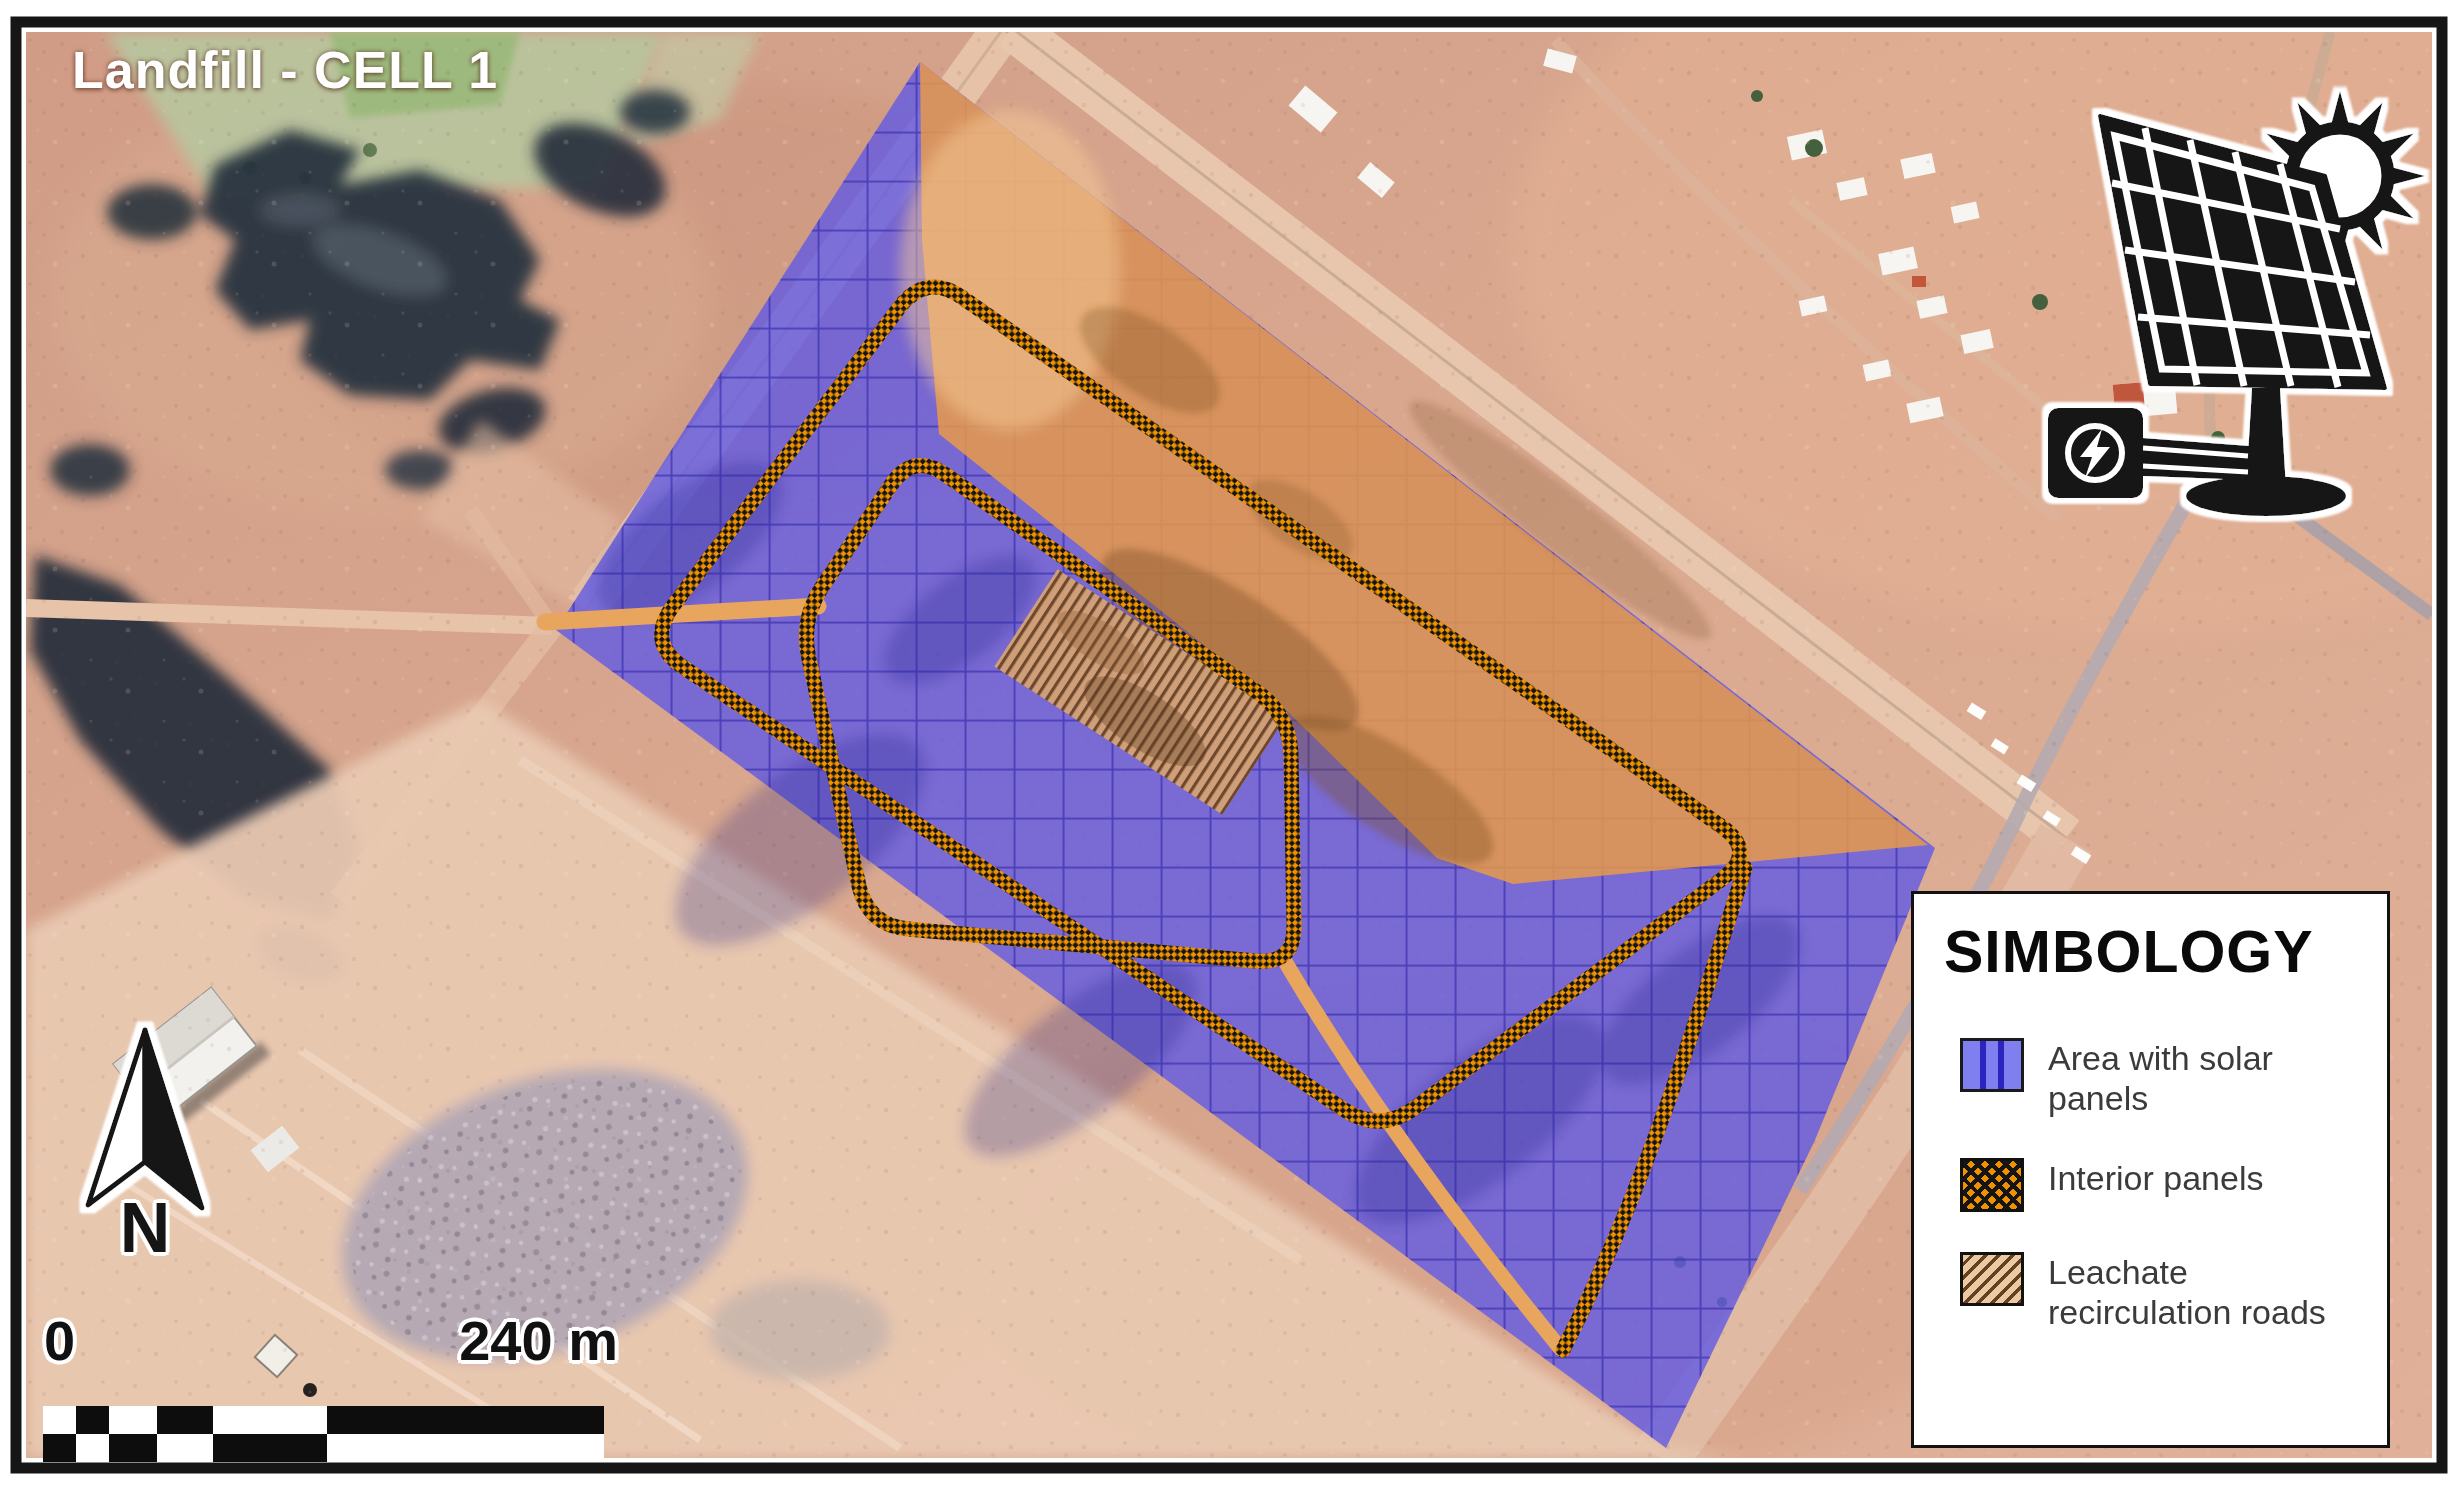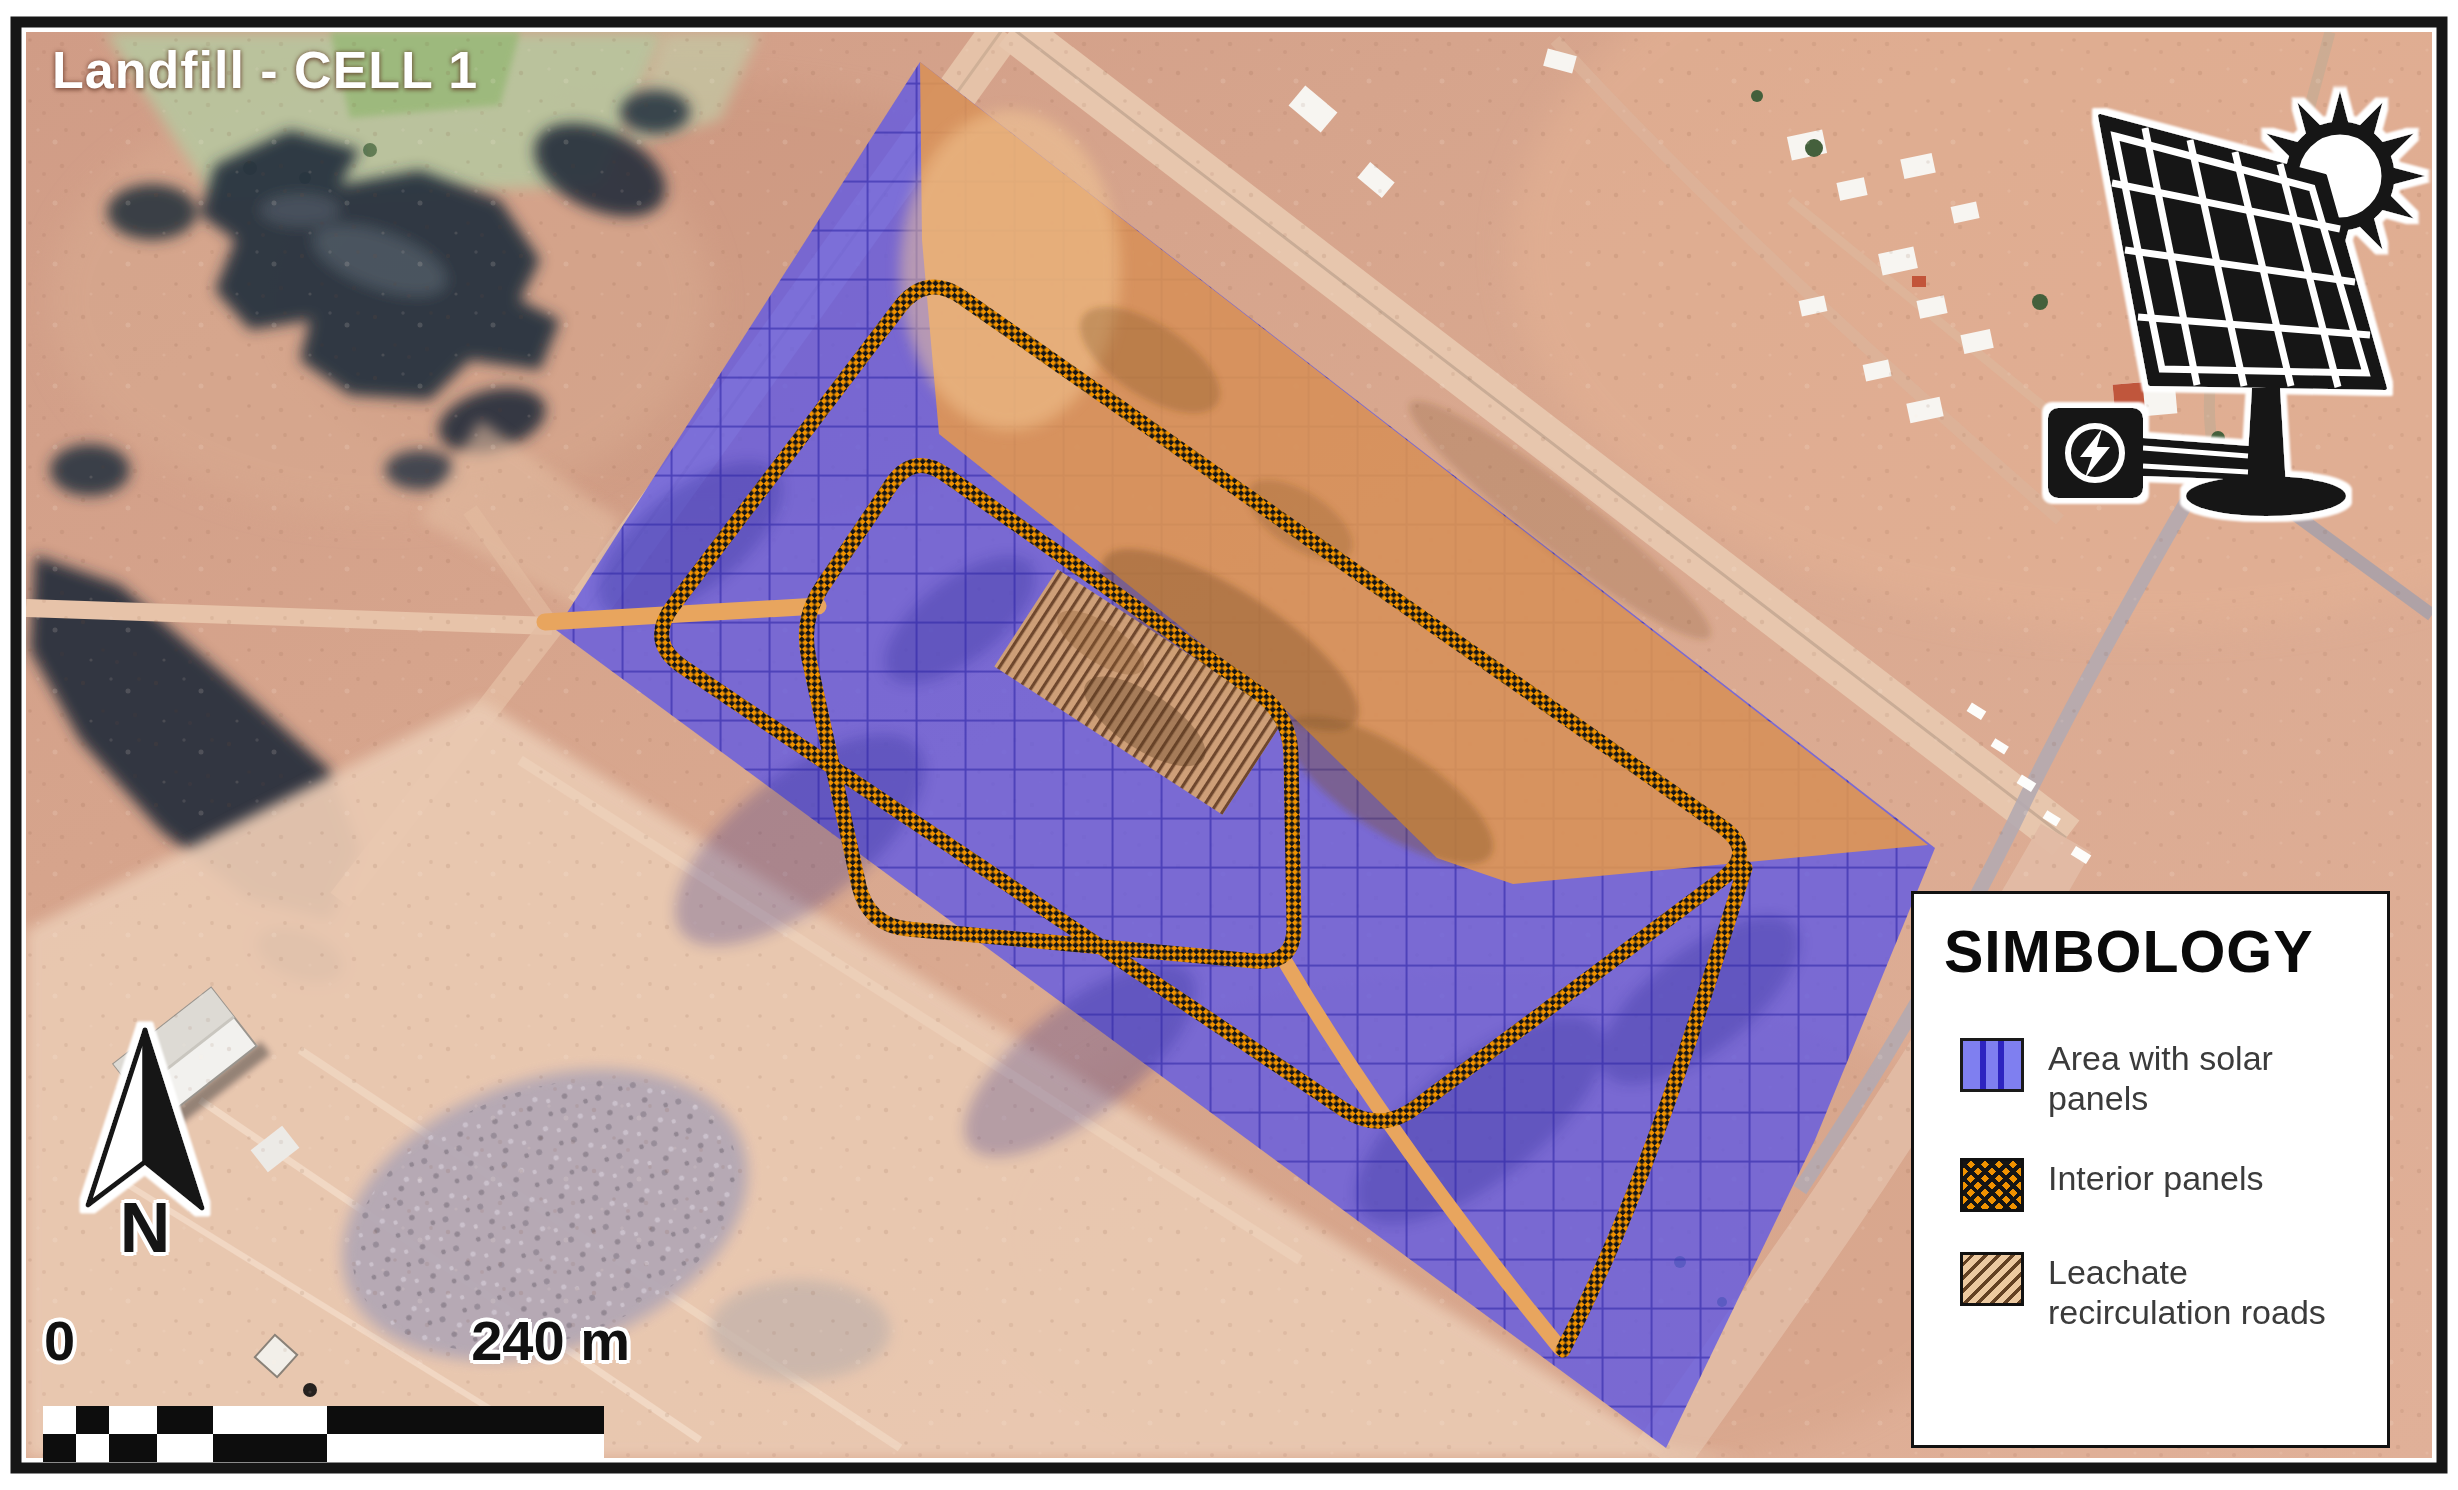--- a/index.html
+++ b/index.html
@@ -1,29 +1,29 @@
 <!DOCTYPE html>
 <html><head>
 <meta charset="utf-8">
 <style>
   html,body{margin:0;padding:0;background:#ffffff;}
   .stage{position:relative;width:2458px;height:1490px;background:#ffffff;overflow:hidden;
          font-family:"Liberation Sans", sans-serif;}
   .stage svg{position:absolute;left:0;top:0;}
-  .map-title{position:absolute;left:52px;top:40px;font-size:52px;font-weight:bold;color:#ffffff;
+  .map-title{position:absolute;left:72px;top:40px;font-size:52px;font-weight:bold;color:#ffffff;
              letter-spacing:1px;text-shadow:0 0 5px rgba(90,45,30,.65),0 2px 4px rgba(90,45,30,.5);}
   .north-n{position:absolute;left:95px;top:1188px;width:100px;text-align:center;
            font-size:70px;font-weight:bold;color:#151515;
            text-shadow:-3px -3px 0 #fff,3px -3px 0 #fff,-3px 3px 0 #fff,3px 3px 0 #fff,
                        0 -4px 0 #fff,0 4px 0 #fff,-4px 0 0 #fff,4px 0 0 #fff;}
   .scale-num{position:absolute;top:1308px;font-size:56px;font-weight:bold;color:#111;
              text-shadow:-3px -3px 0 #fff,3px -3px 0 #fff,-3px 3px 0 #fff,3px 3px 0 #fff,
                          0 -4px 0 #fff,0 4px 0 #fff,-4px 0 0 #fff,4px 0 0 #fff;}
   .scale-zero{left:44px;}
-  .scale-end{left:444px;width:186px;text-align:right;}
+  .scale-end{left:432px;width:186px;text-align:right;}
   .scalebar{position:absolute;left:43px;top:1406px;width:561px;height:56px;}
   .scalebar .row{display:flex;height:28px;width:100%;}
   .scalebar .seg{height:100%;}
   .sw{background:#ffffff;}
   .sb{background:#0d0d0d;}
   .legend{position:absolute;left:1911px;top:891px;width:479px;height:557px;background:#ffffff;
           border:3px solid #111;box-sizing:border-box;padding:24px 26px 0 30px;}
   .legend-title{font-size:59px;font-weight:bold;color:#0a0a0a;letter-spacing:1px;}
   .legend-item{display:flex;align-items:flex-start;margin-top:40px;margin-left:16px;}
   .legend-item.first{margin-top:52px;}

